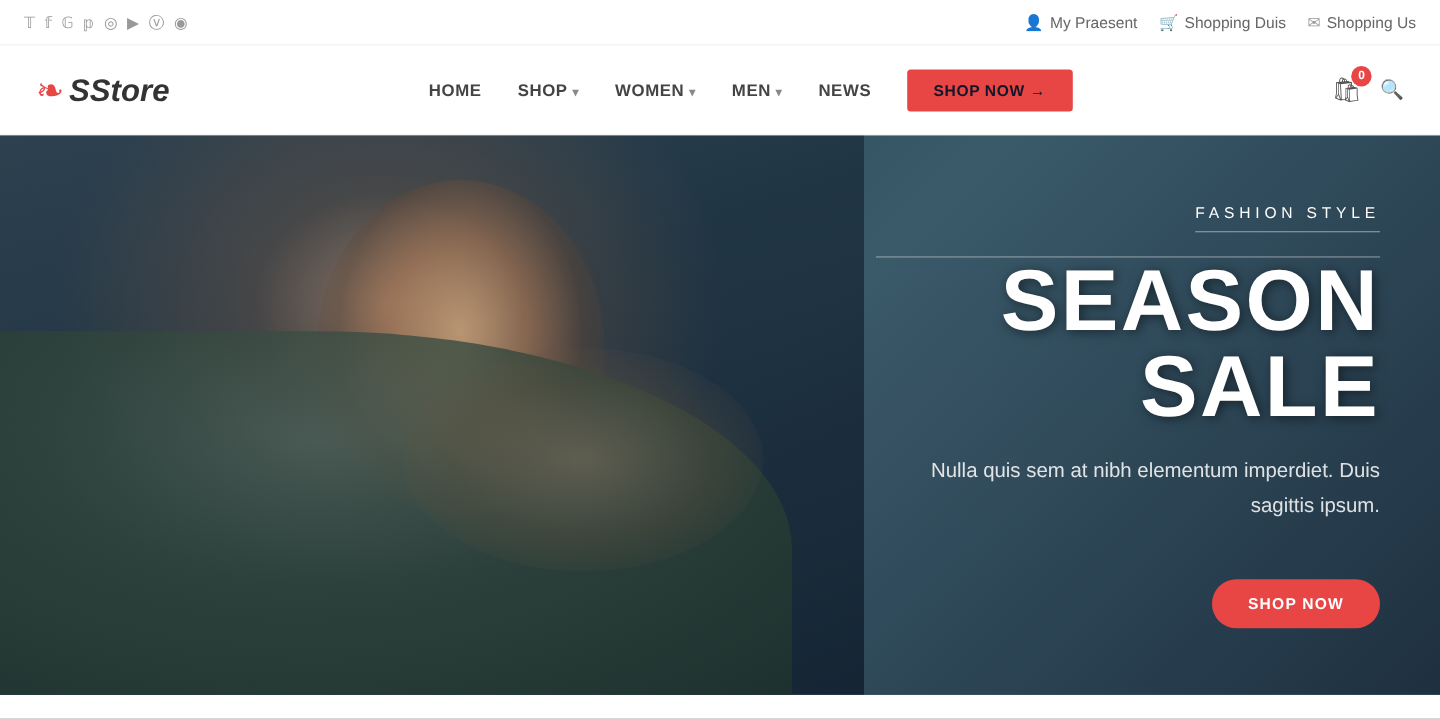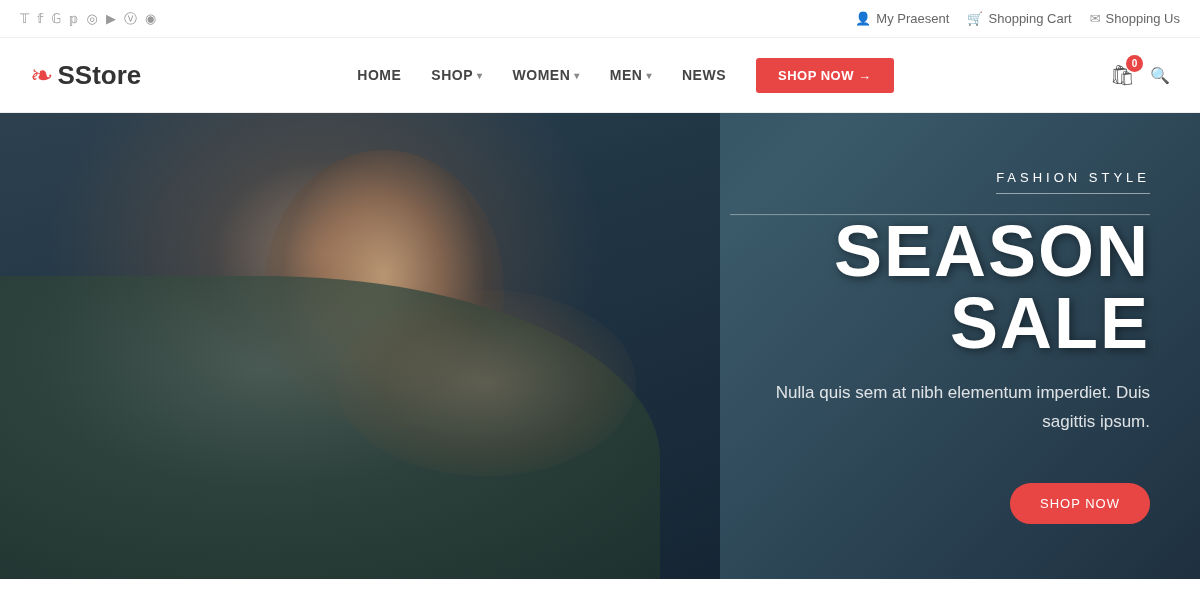--- a/index.html
+++ b/index.html
@@ -63,50 +63,51 @@
       cursor: pointer;
     }
     .logo-icon {
       color: #e84545;
       font-size: 28px;
     }
     .logo-text {
       font-size: 26px;
       font-weight: 300;
       color: #333;
+      font-style: italic;
     }
     .logo-text span {
       font-weight: 700;
       color: #333;
     }
 
     .main-nav {
       display: flex;
       align-items: center;
       gap: 30px;
     }
     .nav-item {
       color: #444;
       font-size: 14px;
       font-weight: 600;
       text-decoration: none;
       cursor: pointer;
       display: flex;
-      align-items: center;
+      align-items: flex-end;
       gap: 4px;
       letter-spacing: 0.5px;
       text-transform: uppercase;
     }
     .nav-arrow {
       font-size: 10px;
       color: #888;
     }
     .shop-now-btn {
       background: #e84545;
-      color: #ffffff;
+      color: #0f172a;
       padding: 10px 22px;
       border: none;
       border-radius: 3px;
       font-size: 13px;
       font-weight: 700;
       cursor: pointer;
       display: flex;
       align-items: center;
       gap: 8px;
       text-transform: uppercase;
@@ -243,21 +244,21 @@
       line-height: 1.7;
       margin-bottom: 46px;
     }
     .hero-btn {
       background: #e84545;
       color: #fff;
       padding: 13px 30px;
       border: none;
       border-radius: 25px;
       font-size: 13px;
-      font-weight: 400;
+      font-weight: 700;
       cursor: pointer;
       text-transform: uppercase;
       letter-spacing: 1px;
     }
 
     
     .hero-subtitle-line {
       width: 100%;
       height: 1px;
       background: rgba(255,255,255,0.4);
@@ -278,21 +279,21 @@
     <a class="social-icon" title="Vimeo">ⓥ</a>
     <a class="social-icon" title="RSS">◉</a>
   </div>
   <div class="top-right-links">
     <a class="top-link">
       <span class="top-link-icon">👤</span>
       <span>My Praesent</span>
     </a>
     <a class="top-link">
       <span class="top-link-icon">🛒</span>
-      <span>Shopping Cart</span>
+      <span>Shopping Duis</span>
     </a>
     <a class="top-link">
       <span class="top-link-icon">✉</span>
       <span>Shopping Us</span>
     </a>
   </div>
 </div>
 
 <div class="header">
   <div class="logo">

